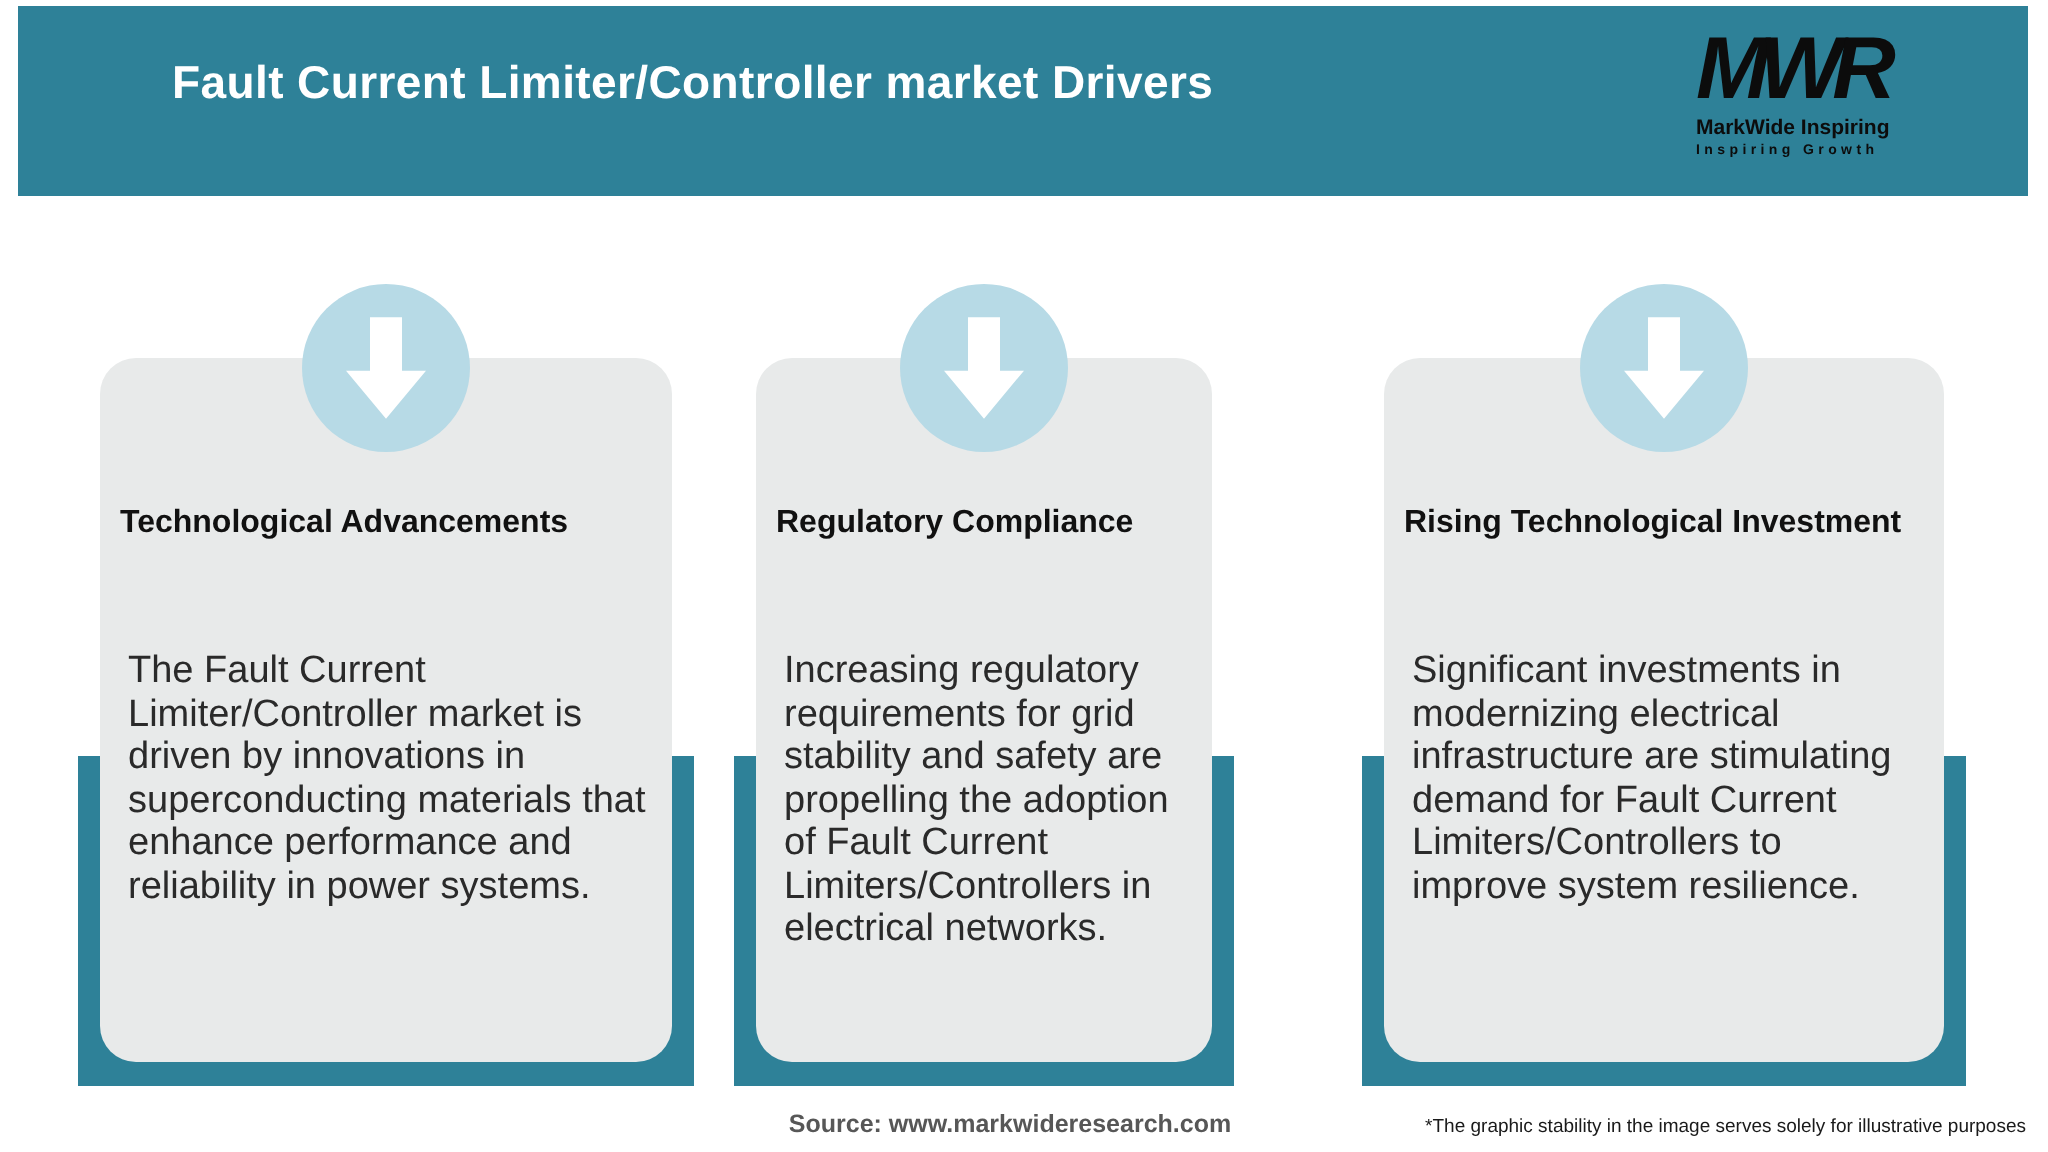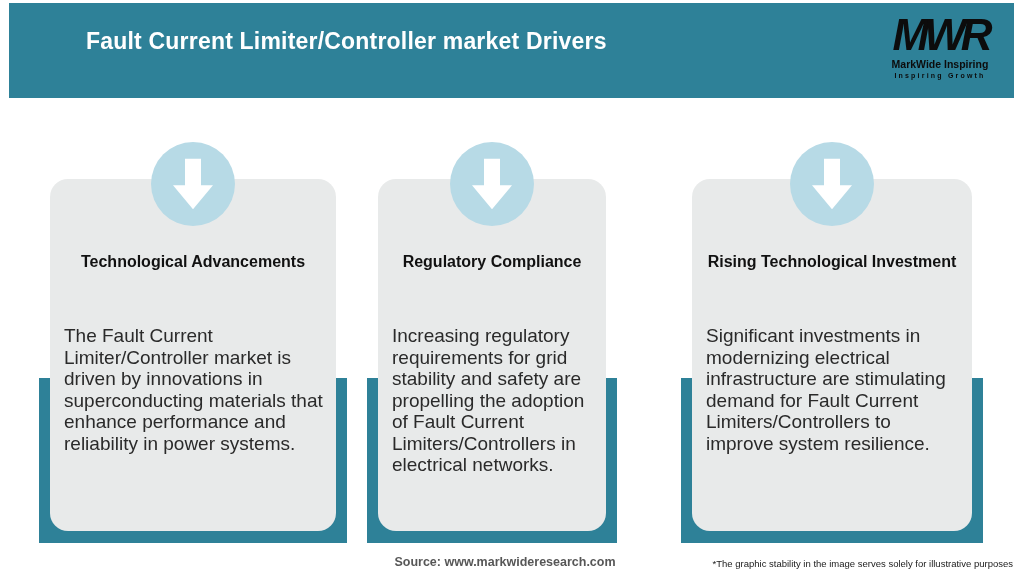--- a/index.html
+++ b/index.html
@@ -27,23 +27,23 @@
     color: #ffffff;
     font-size: 23px;
     font-weight: bold;
     letter-spacing: 0.2px;
     margin-left: 48px;
   }
 
   
   .logo {
     position: absolute;
-    right: 9px; top: 10px;
+    right: 36px; top: 10px;
     width: 130px;
-    text-align: center;
+    text-align: left;
     color: #0c0c0c;
   }
   .logo-monogram {
     font-size: 44px;
     line-height: 44px;
     font-weight: 900;
     font-style: italic;
     letter-spacing: -5px;
     color: #0c0c0c;
   }
@@ -83,21 +83,21 @@
     left: 0; right: 0;
     top: 39px; height: 352px;
     background: #e8eaea;
     border-radius: 18px;
     z-index: 2;
   }
   .card-title {
     position: absolute;
     left: 10px; right: 10px;
     top: 72px;
-    text-align: center;
+    text-align: left;
     font-size: 16px;
     font-weight: bold;
     line-height: 21px;
     color: #111111;
   }
   .card-body {
     position: absolute;
     left: 14px; right: 13px;
     top: 146px;
     font-size: 19px;

